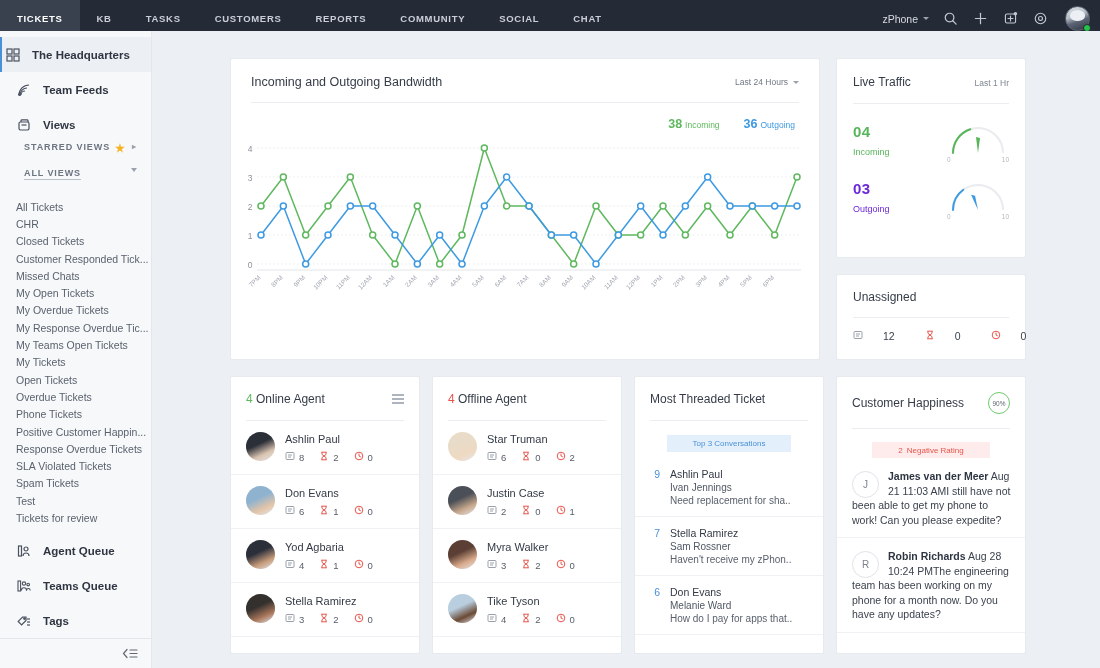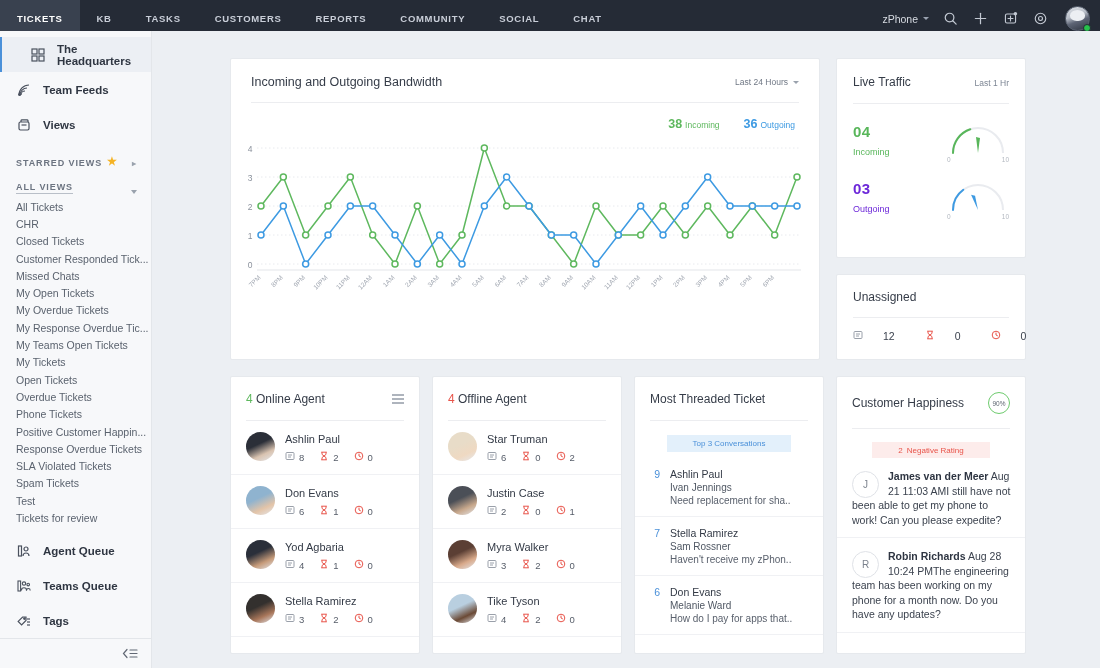--- a/index.html
+++ b/index.html
@@ -45,26 +45,26 @@
   
   .sidebar {
     position: absolute; top: 31px; left: 0; width: 152px; height: 637px;
     background: #f7f8fa; border-right: 1px solid #e3e6ea;
   }
   .sb-main { padding-top: 6px; }
   .sb-row {
     display: flex; align-items: center; height: 35px; padding-left: 16px; gap: 12px;
     font-size: 11.5px; color: #2f3642; font-weight: bold;
   }
-  .sb-row.sel { background: #eceff4; border-left: 2.5px solid #4a90d9; padding-left: 28px; }
+  .sb-row.sel { background: #eceff4; border-left: 2.5px solid #4a90d9; padding-left: 3px; }
   .sb-ico { width: 15px; height: 15px; display: flex; align-items: center; justify-content: center; color: #4a515e; flex: 0 0 auto; }
   .sb-ico svg { display: block; }
   .sb-sec {
-    display: flex; align-items: flex-end; height: 26px; padding: 0 14px 0 16px;
-    font-size: 9px; letter-spacing: .9px; color: #6c7481; font-weight: bold;
+    display: flex; align-items: flex-start; height: 26px; padding: 0 14px 0 16px;
+    font-size: 9px; letter-spacing: .9px; color: #6c7481; font-weight: bold; margin-left: 8px;
   }
   .sb-sec .arrow-r { margin-left: auto; color: #9aa2ad; font-size: 8px; }
   .sb-sec .arrow-d { margin-left: auto; width: 0; height: 0; border-left: 3.5px solid transparent; border-right: 3.5px solid transparent; border-top: 4px solid #9aa2ad; }
   .sb-sec .und { border-bottom: 1px solid #b9bfc8; padding-bottom: 1px; }
   .star { color: #f5b324; font-size: 11px; margin-left: 5px; }
   .sb-link {
     height: 17.3px; padding-left: 16px; font-size: 10.5px; color: #5a626e;
     display: flex; align-items: center; white-space: nowrap; overflow: hidden;
   }
   .sb-bottom { margin-top: 7px; }

